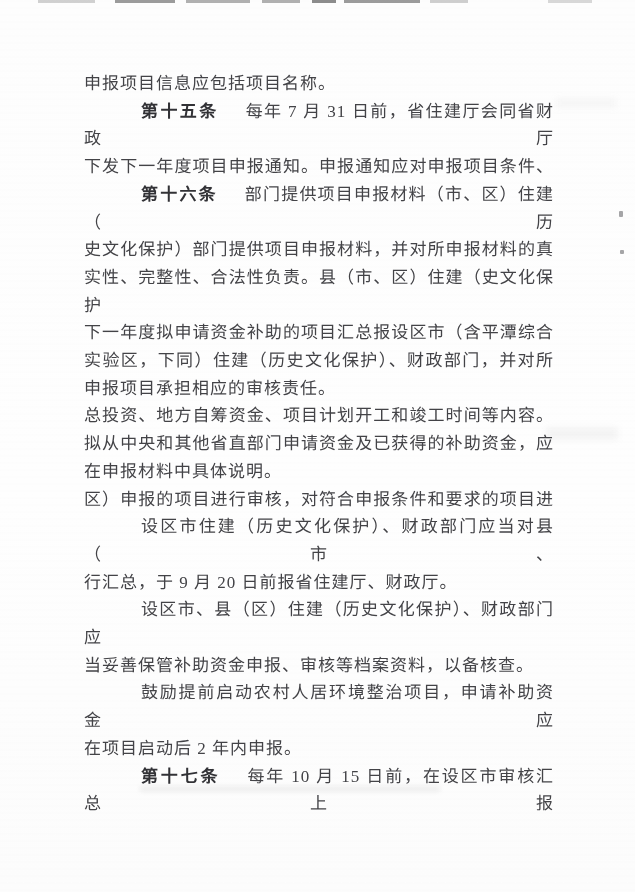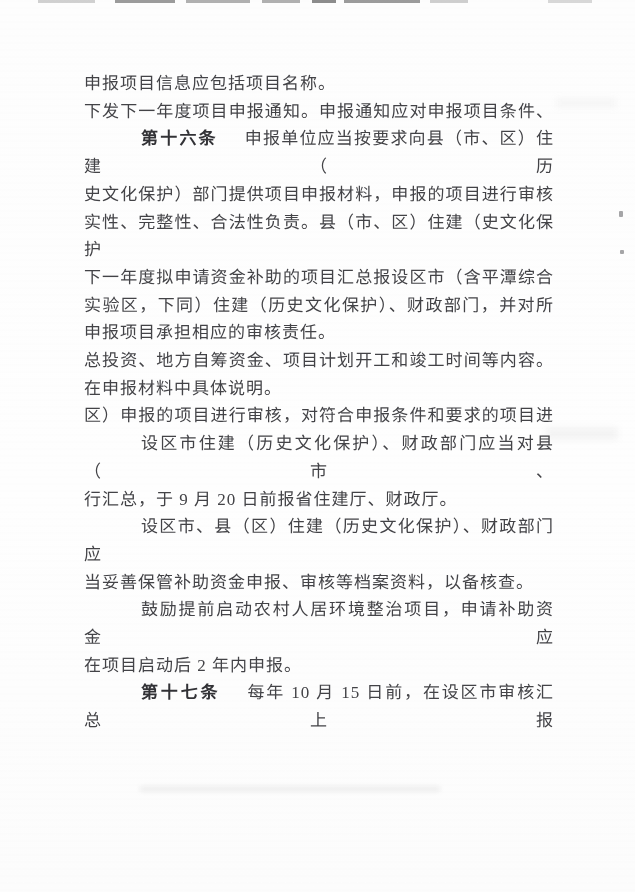--- a/index.html
+++ b/index.html
@@ -97,28 +97,30 @@
 
 <div class="page">
   <div class="top-edge"></div>
   <div class="speck s1"></div>
   <div class="speck s2"></div>
   <div class="smudge sm1"></div>
   <div class="smudge sm2"></div>
   <div class="smudge sm3"></div>
   <div class="text-block" id="text-block">
       <div class="line"><span class="line-text">申报项目信息应包括项目名称。</span></div>
+      <div class="line indent justify"><b class="article">第十五条</b><span class="line-text">每年 7 月 31 日前，省住建厅会同省财政厅</span></div>
       <div class="line justify"><span class="line-text">下发下一年度项目申报通知。申报通知应对申报项目条件、</span></div>
-      <div class="line indent justify"><b class="article">第十六条</b><span class="line-text">申报单位应当按要求向县（市、区）住建（历</span></div>
-      <div class="line justify"><span class="line-text">史文化保护）部门提供项目申报材料，申报的项目进行审核</span></div>
+      <div class="line indent justify"><b class="article">第十六条</b><span class="line-text">部门提供项目申报材料（市、区）住建（历</span></div>
+      <div class="line justify"><span class="line-text">史文化保护）部门提供项目申报材料，并对所申报材料的真</span></div>
       <div class="line justify"><span class="line-text">实性、完整性、合法性负责。县（市、区）住建（史文化保护</span></div>
       <div class="line justify"><span class="line-text">下一年度拟申请资金补助的项目汇总报设区市（含平潭综合</span></div>
       <div class="line justify"><span class="line-text">实验区，下同）住建（历史文化保护）、财政部门，并对所</span></div>
       <div class="line"><span class="line-text">申报项目承担相应的审核责任。</span></div>
       <div class="line justify"><span class="line-text">总投资、地方自筹资金、项目计划开工和竣工时间等内容。</span></div>
+      <div class="line justify"><span class="line-text">拟从中央和其他省直部门申请资金及已获得的补助资金，应</span></div>
       <div class="line"><span class="line-text">在申报材料中具体说明。</span></div>
       <div class="line justify"><span class="line-text">区）申报的项目进行审核，对符合申报条件和要求的项目进</span></div>
       <div class="line indent justify"><span class="line-text">设区市住建（历史文化保护）、财政部门应当对县（市、</span></div>
       <div class="line"><span class="line-text">行汇总，于 9 月 20 日前报省住建厅、财政厅。</span></div>
       <div class="line indent justify"><span class="line-text">设区市、县（区）住建（历史文化保护）、财政部门应</span></div>
       <div class="line"><span class="line-text">当妥善保管补助资金申报、审核等档案资料，以备核查。</span></div>
       <div class="line indent justify"><span class="line-text">鼓励提前启动农村人居环境整治项目，申请补助资金应</span></div>
       <div class="line"><span class="line-text">在项目启动后 2 年内申报。</span></div>
       <div class="line indent justify"><b class="article">第十七条</b><span class="line-text">每年 10 月 15 日前，在设区市审核汇总上报</span></div>
     </div>

